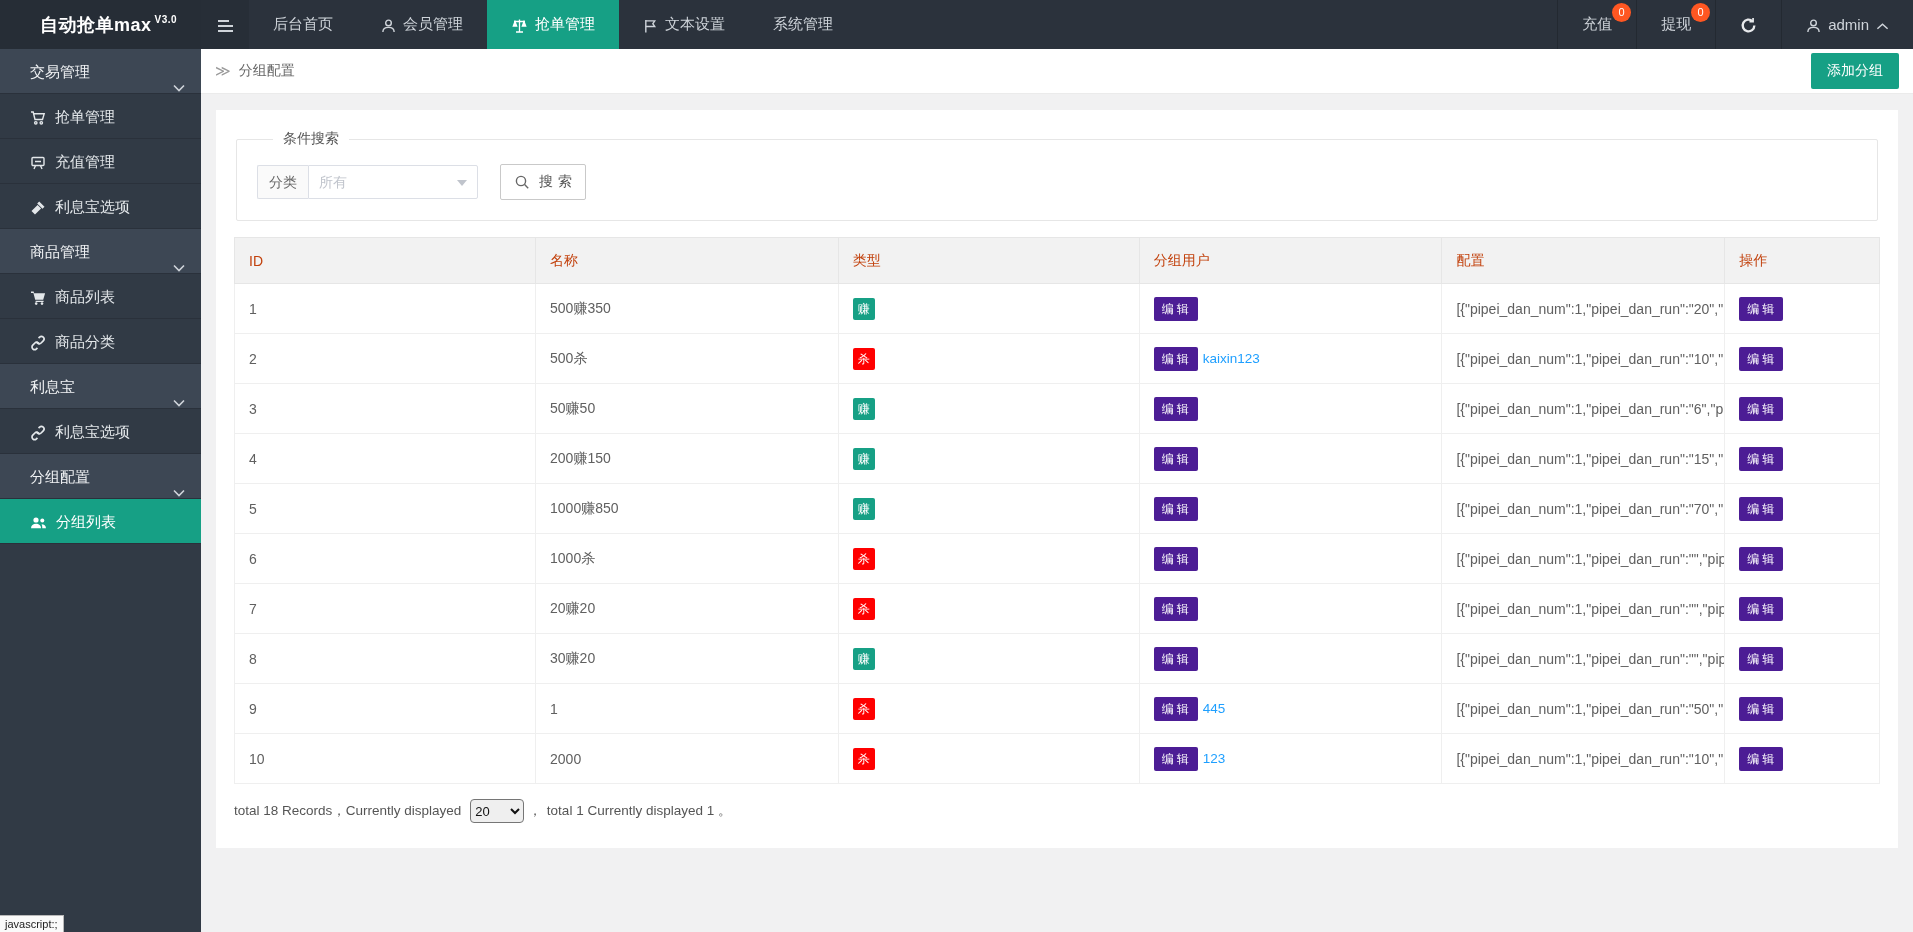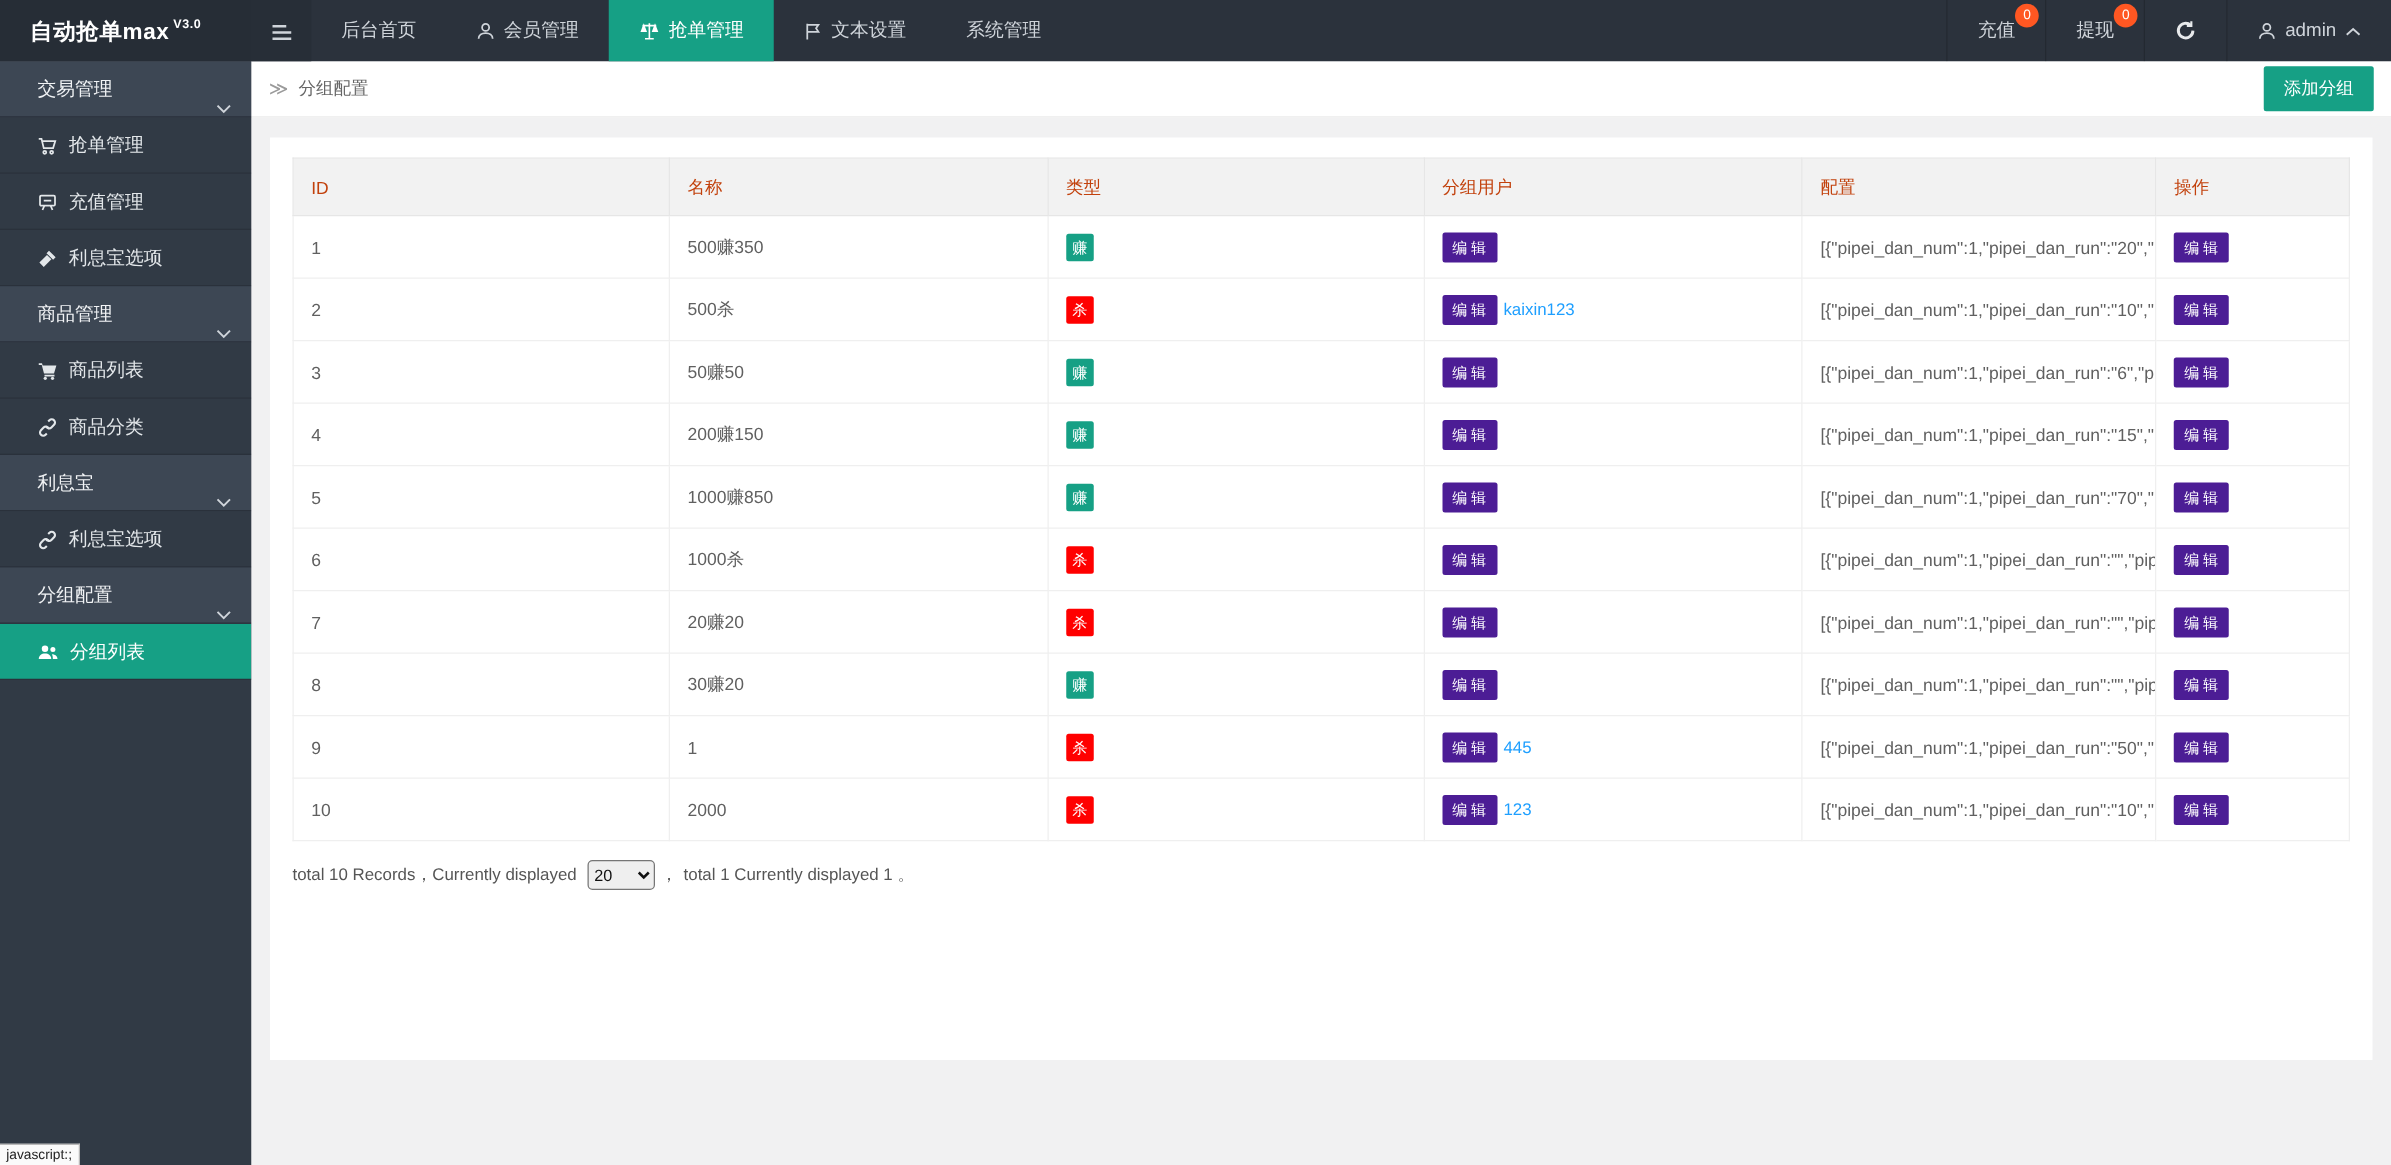--- a/index.html
+++ b/index.html
@@ -10,21 +10,21 @@
   }
   svg { display: inline-block; vertical-align: middle; }
 
   
   .topnav {
     height: 49px; background: #2b323c; display: flex; align-items: stretch;
     color: #cfd4da; position: relative; z-index: 5;
   }
   .logo {
     width: 201px; flex: none; background: #262d36; color: #fff;
-    display: flex; align-items: center; padding-left: 24px;
+    display: flex; align-items: center; padding-left: 40px;
     font-size: 18px; font-weight: bold; letter-spacing: .5px;
   }
   .logo sup { font-size: 10px; font-weight: bold; margin: -10px 0 0 3px; }
   .nav-toggle {
     width: 48px; flex: none; background: #272e37; display: flex;
     align-items: center; justify-content: center; cursor: pointer;
   }
   .nav-item {
     display: flex; align-items: center; padding: 0 24px; cursor: pointer;
     font-size: 15px; gap: 7px; white-space: nowrap;
@@ -339,20 +339,41 @@
 <main class="main">
   <div class="crumb-bar">
     <span class="crumb-icon">≫</span>
     <span class="crumb-label">分组配置</span>
     <button class="btn-add">添加分组</button>
   </div>
 
   <div class="content">
     <div class="panel">
 
+      <fieldset class="search">
+        <legend>条件搜索</legend>
+        <div class="search-row">
+          <div class="input-group">
+            <span class="input-addon">分类</span>
+            <div class="select-box">
+              <span>所有</span>
+              <span class="caret"></span>
+            </div>
+          </div>
+          <button class="btn-search">
+            <span>
+              <svg width="17" height="17" viewBox="0 0 17 17" fill="none" stroke="#666" stroke-width="1.4">
+                  <circle cx="7" cy="7" r="4.6"></circle>
+                  <path d="M10.6 10.6l3.6 3.6"></path>
+                </svg>
+            </span>
+            <span class="lbl">搜索</span>
+          </button>
+        </div>
+      </fieldset>
 
       <table class="grid">
         <colgroup>
           <col style="width:18.3%">
             <col style="width:18.4%">
             <col style="width:18.3%">
           <col style="width:18.4%">
             <col style="width:17.2%">
             <col style="width:9.4%">
         </colgroup>
@@ -444,21 +465,21 @@
             <td>2000</td>
             <td><span class="type-badge" data-kind="sha">杀</span></td>
             <td><button class="btn-edit">编辑</button><a class="user-link">123</a></td>
             <td class="config-cell">[{"pipei_dan_num":1,"pipei_dan_run":"10","pi...</td>
             <td><button class="btn-edit">编辑</button></td>
           </tr>
         </tbody>
       </table>
 
       <div class="grid-footer">
-        <span class="seg">total 10 Records，Currently displayed</span>
+        <span class="seg">total 18 Records，Currently displayed</span>
         <select>
           <option>20</option>
         </select>
         <span class="seg">，</span>
         <span class="seg">total 1 Currently displayed 1 。</span>
       </div>
 
     </div>
   </div>
 </main>

